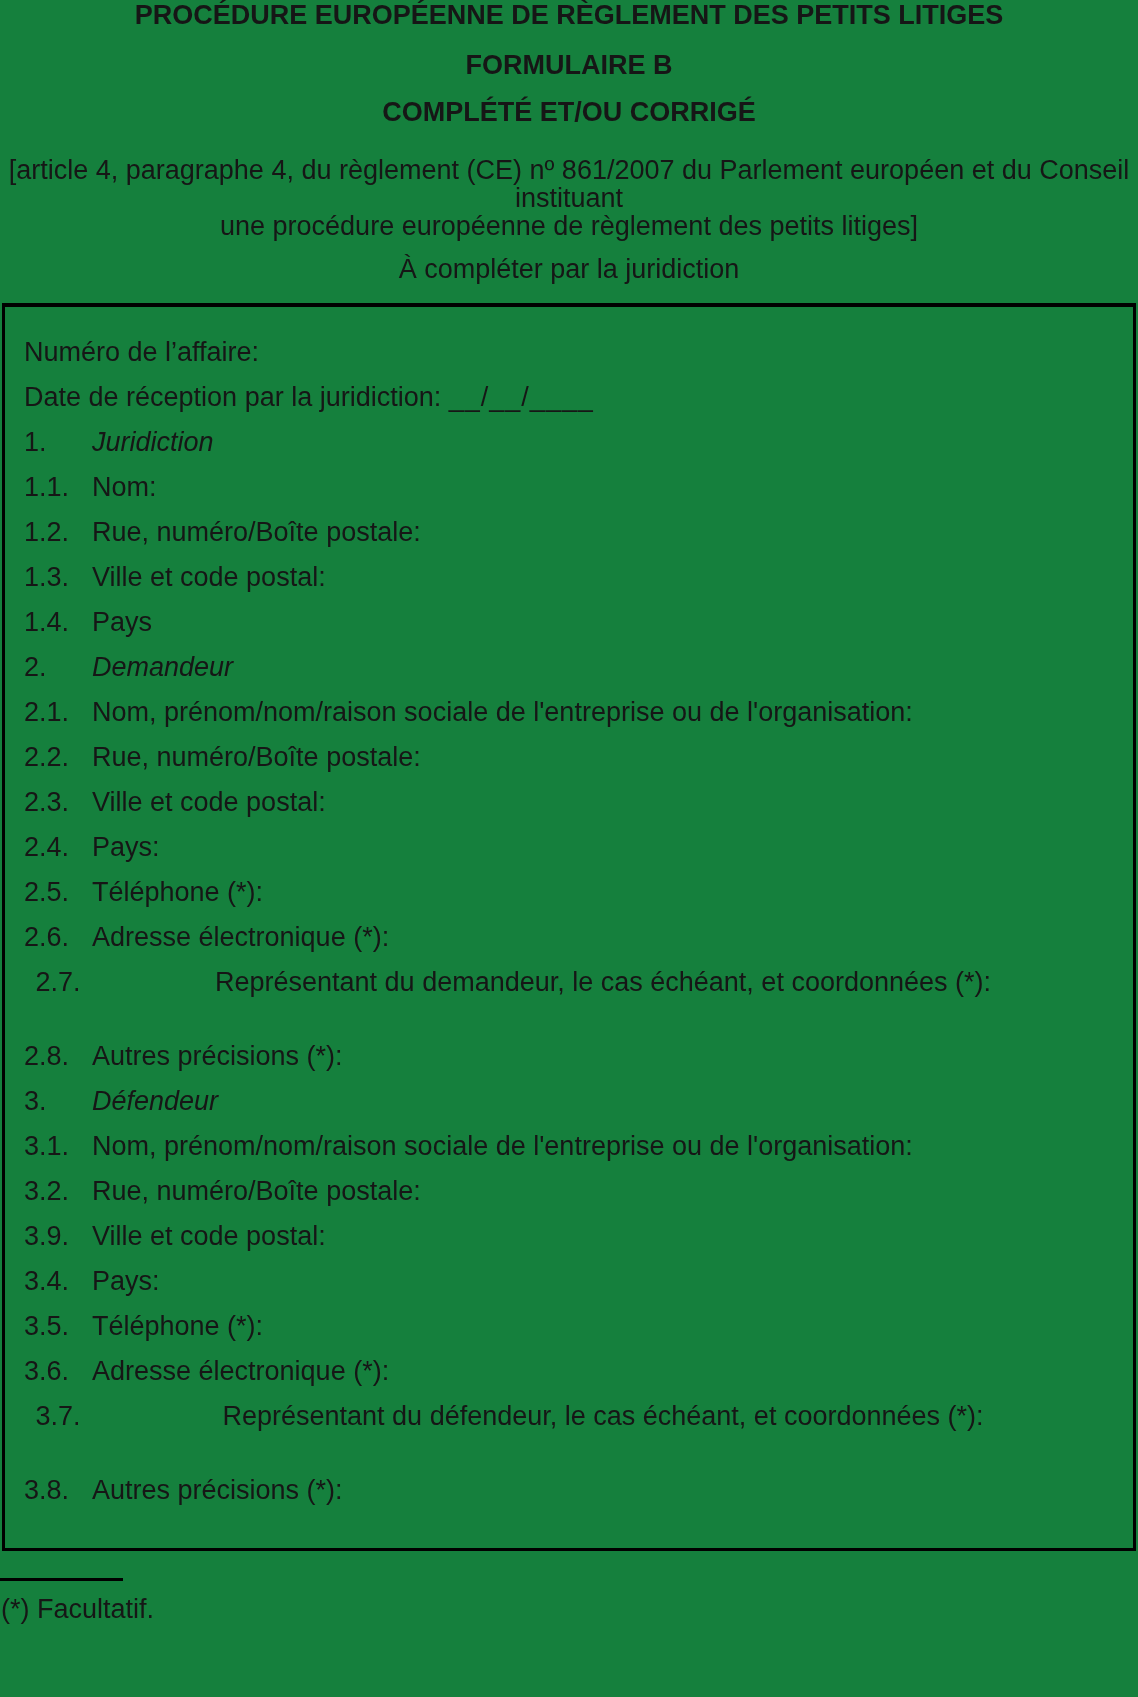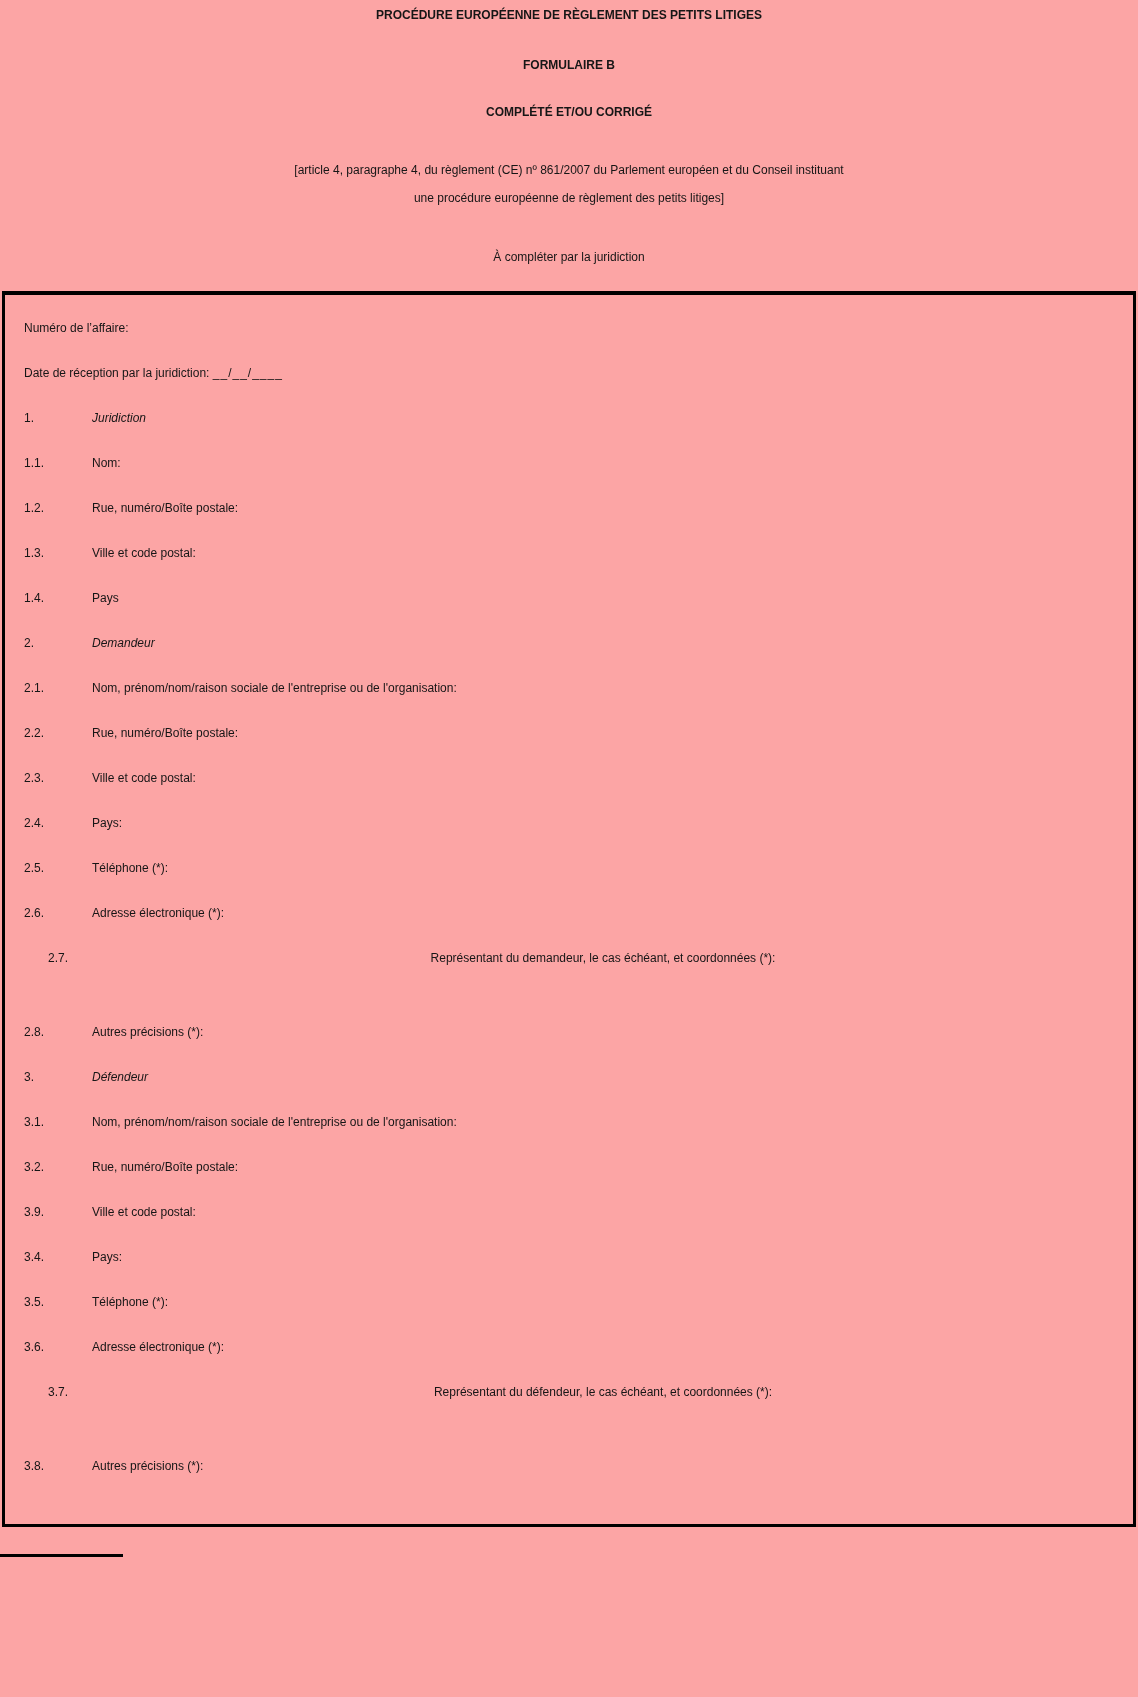--- a/index.html
+++ b/index.html
@@ -6,48 +6,48 @@
   html, body {
     margin: 0;
     padding: 0;
     background: #ffffff;
   }
   .page {
     position: relative;
     width: 1138px;
     height: 1697px;
     margin: 0 auto;
-    background: #fca5a5;
+    background: #15803d;
     color: #161616;
     font-family: "Liberation Sans", "DejaVu Sans", sans-serif;
-    font-size: 12px;
+    font-size: 27px;
     overflow: hidden;
     box-sizing: border-box;
   }
 
   
   .hdr {
     text-align: center;
     margin: 0;
     line-height: 23px;
   }
   .hdr--bold { font-weight: bold; }
   .hdr--multi { line-height: 28px; }
   .hdr-main      { margin-top: 4px; }
   .hdr-form      { margin-top: 27px; }
   .hdr-subtitle  { margin-top: 21px; }
   .hdr-legal     { margin-top: 30px; font-weight: normal; }
-  .hdr-instruction { margin-top: 34px; font-weight: normal; }
+  .hdr-instruction { margin-top: 18px; font-weight: normal; }
 
   
   .form-box {
     margin: 22px 2px 0 2px;
     border: 3px solid #000000;
     border-top-width: 4px;
-    padding: 22px 19px 30px 19px;
+    padding: 34px 19px 30px 19px;
     box-sizing: border-box;
   }
   .frow {
     display: flex;
     align-items: flex-start;
     line-height: 23px;
     margin-bottom: 22px;
   }
   .frow .num {
     flex: none;
@@ -203,14 +203,15 @@
       <span class="label">Représentant du défendeur, le cas échéant, et coordonnées (*):</span>
     </div>
     <div class="frow row--last">
       <span class="num">3.8.</span>
       <span class="label">Autres précisions (*):</span>
     </div>
 
   </div>
 
   <div class="footnote-rule"></div>
+  <p class="footnote-text">(*) Facultatif.</p>
 
 </div>
 
 </body></html>

